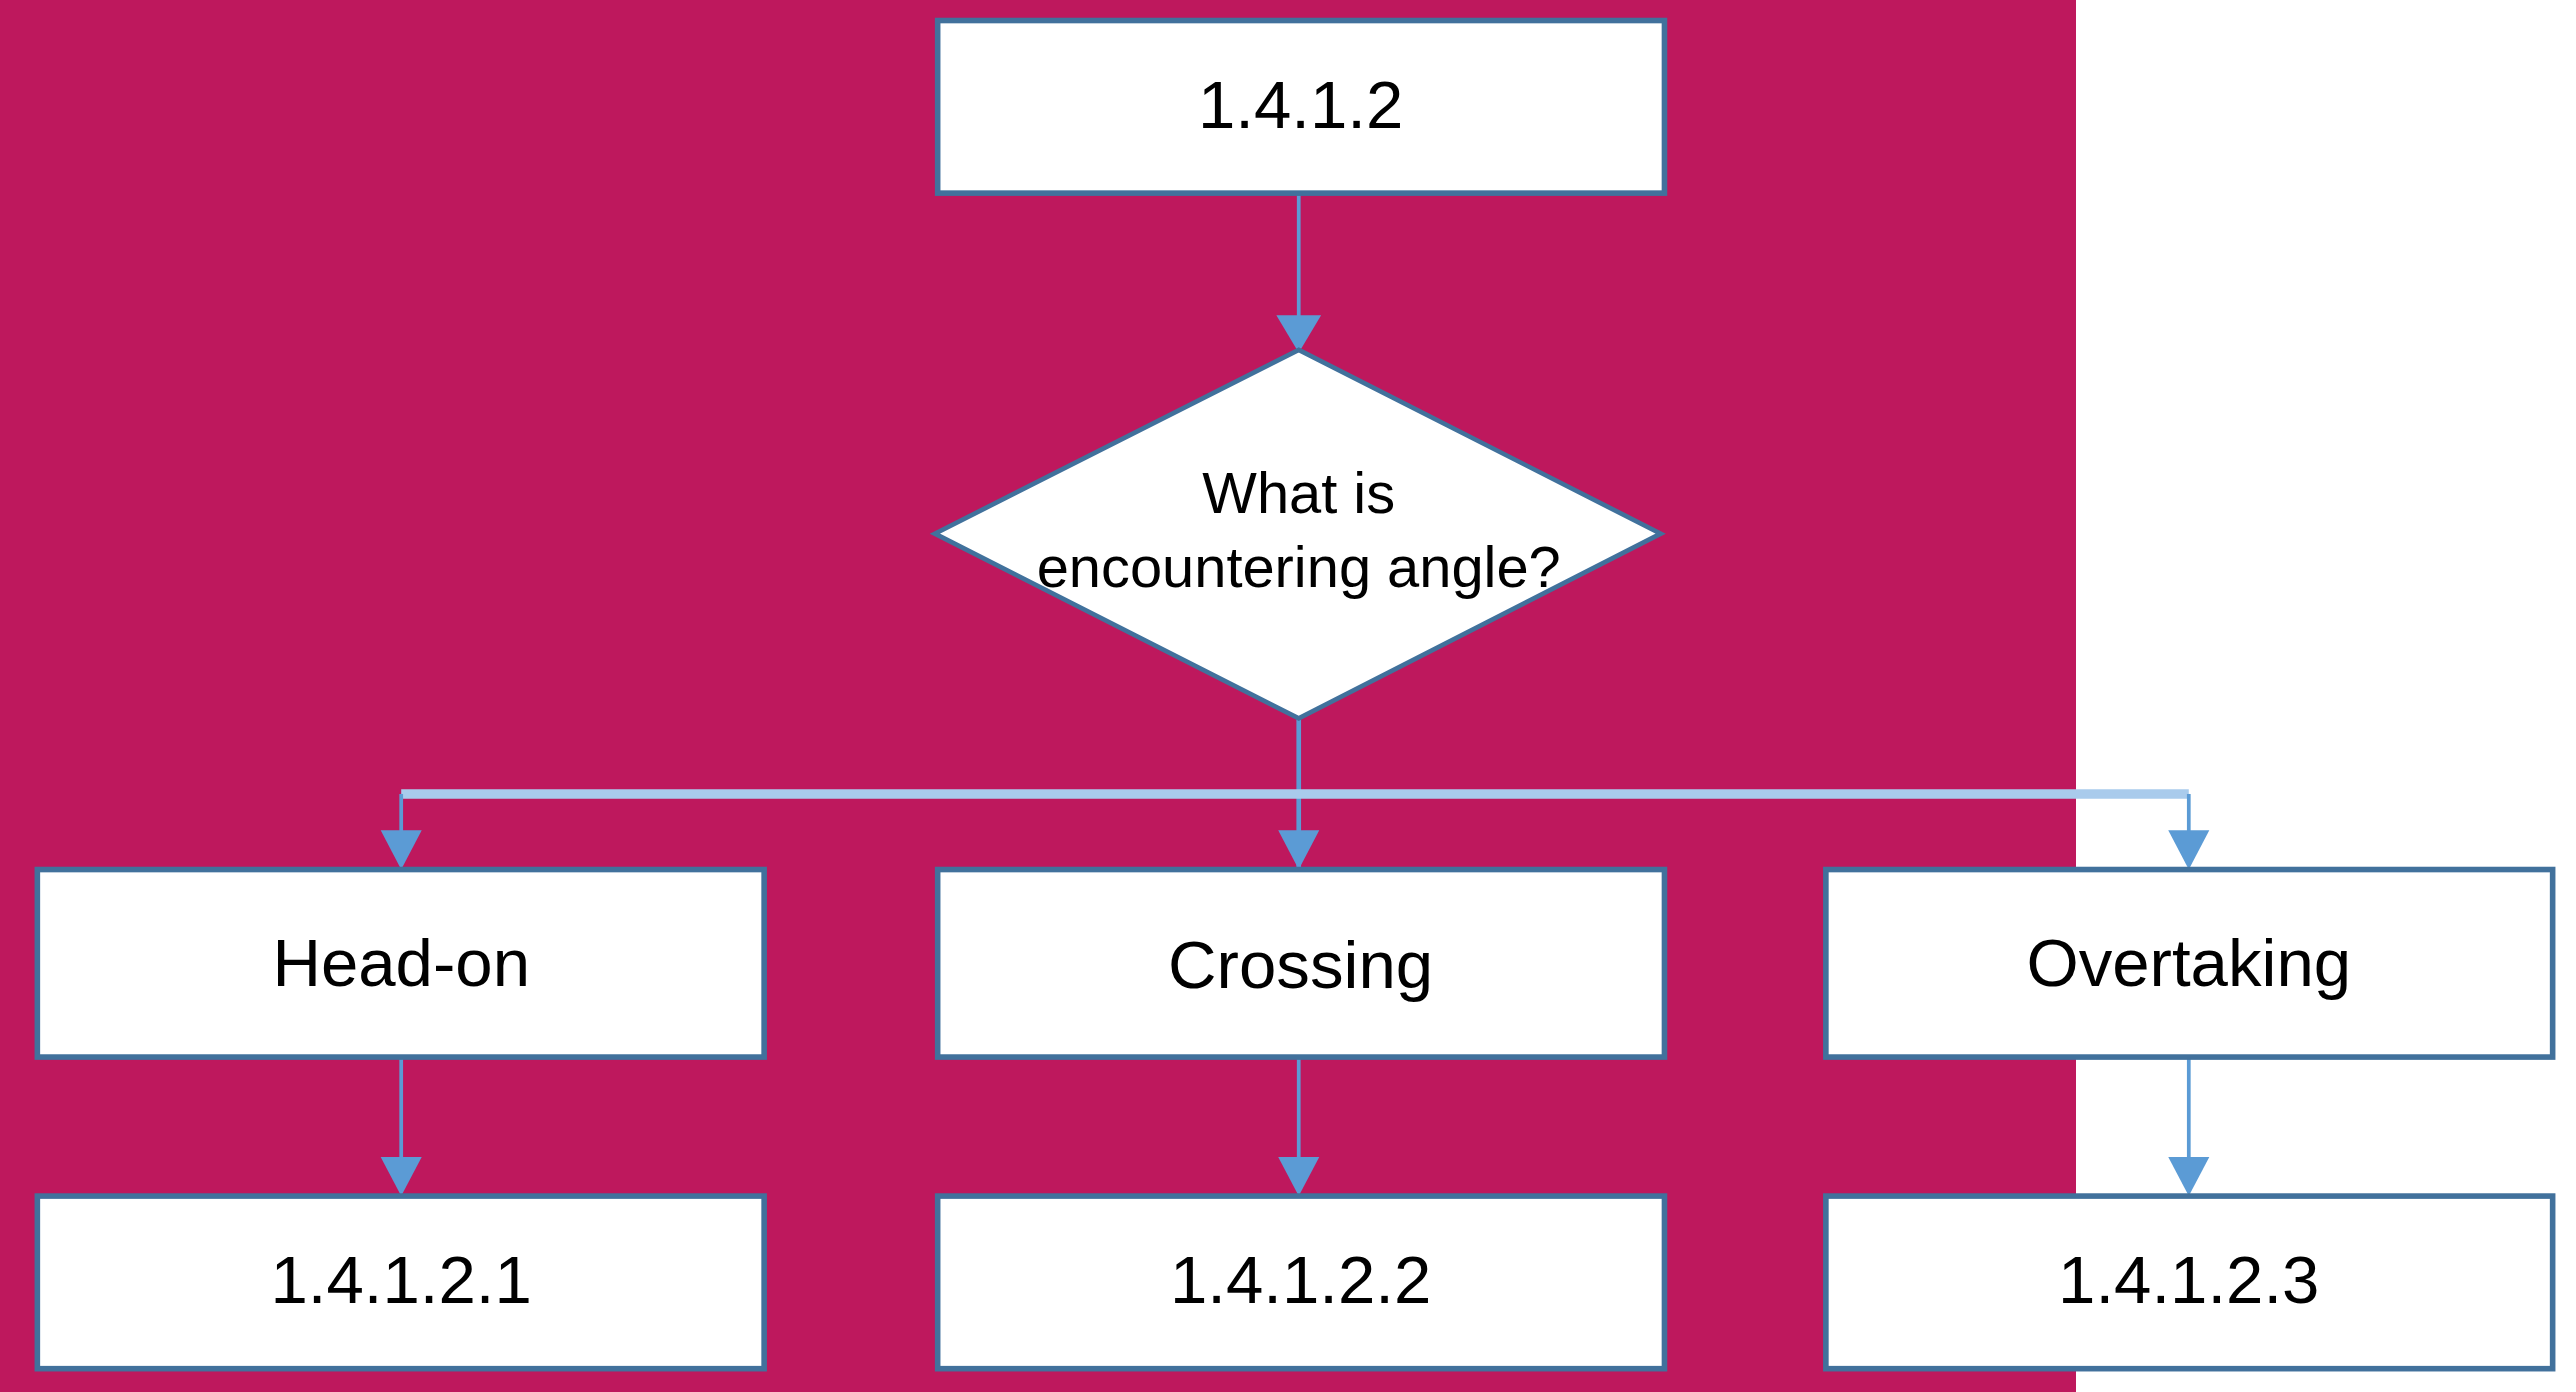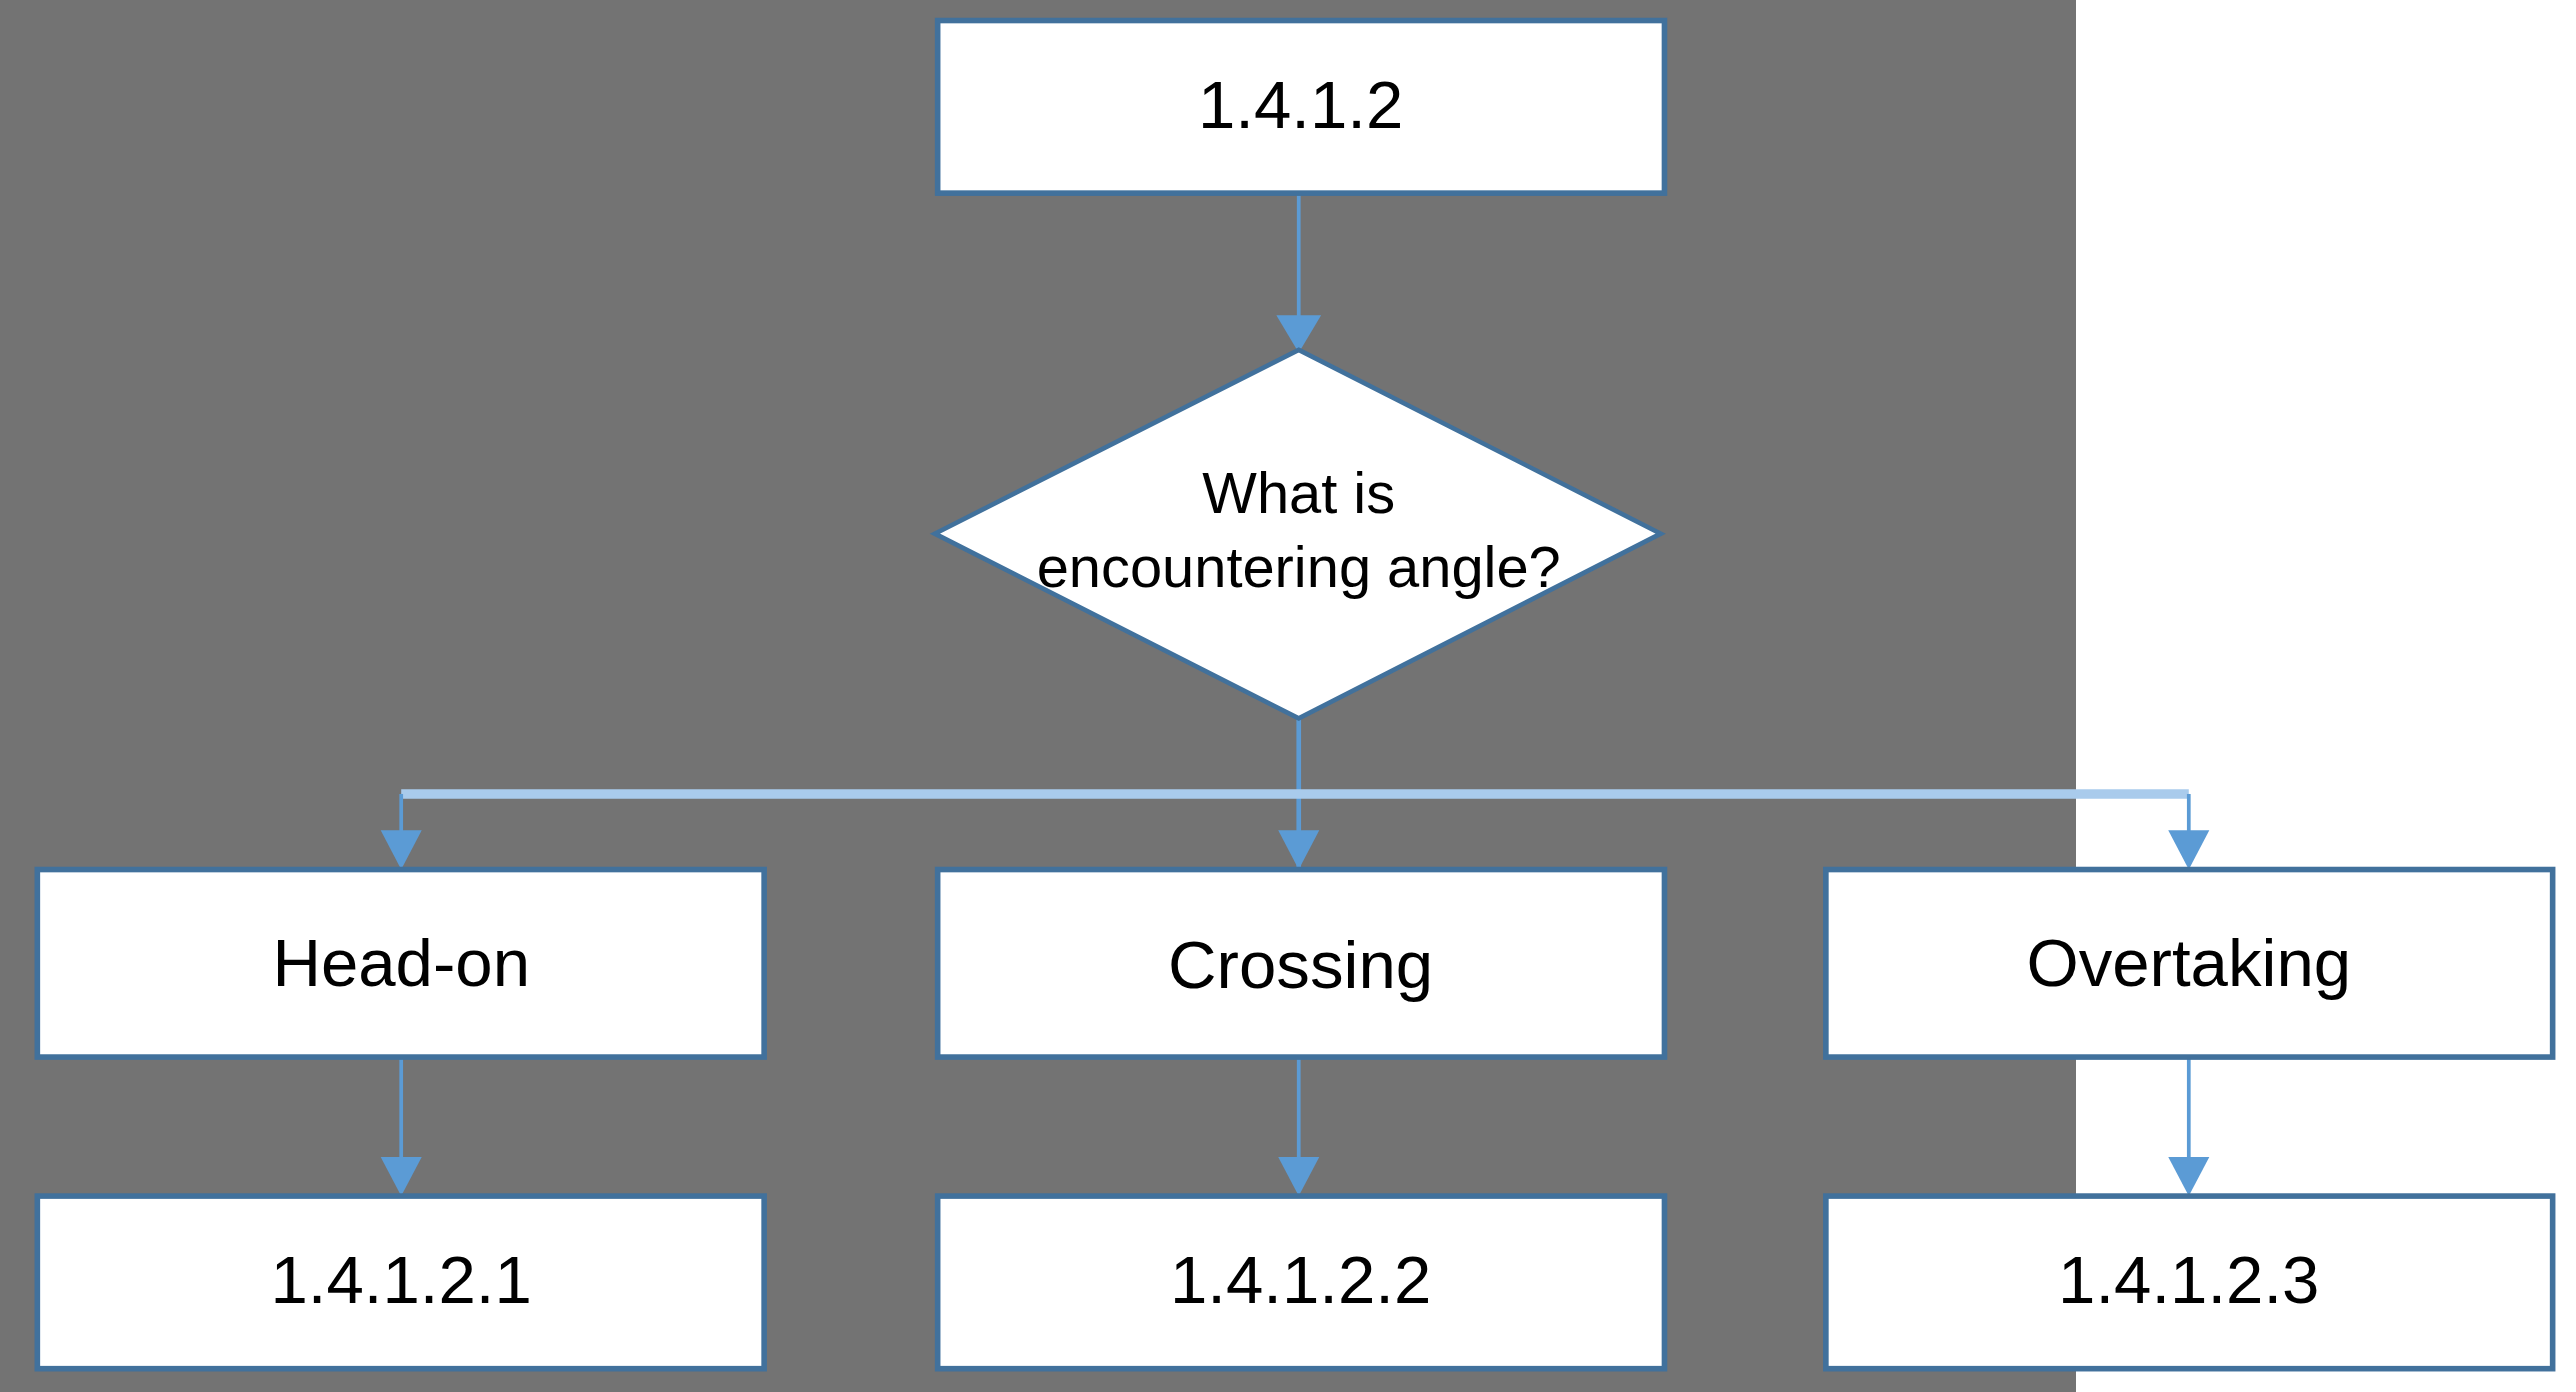--- a/index.html
+++ b/index.html
@@ -10,21 +10,21 @@
   body {
     width: 2576px;
     height: 1392px;
     overflow: hidden;
     font-family: "Liberation Sans", sans-serif;
   }
   #flowchart-root {
     position: relative;
     width: 2076px;
     height: 1392px;
-    background: #737373;
+    background: #be185d;
   }
   svg.diagram-canvas {
     position: absolute;
     top: 0;
     left: 0;
     width: 2576px;
     height: 1392px;
     display: block;
   }
   .node-box-shape {

